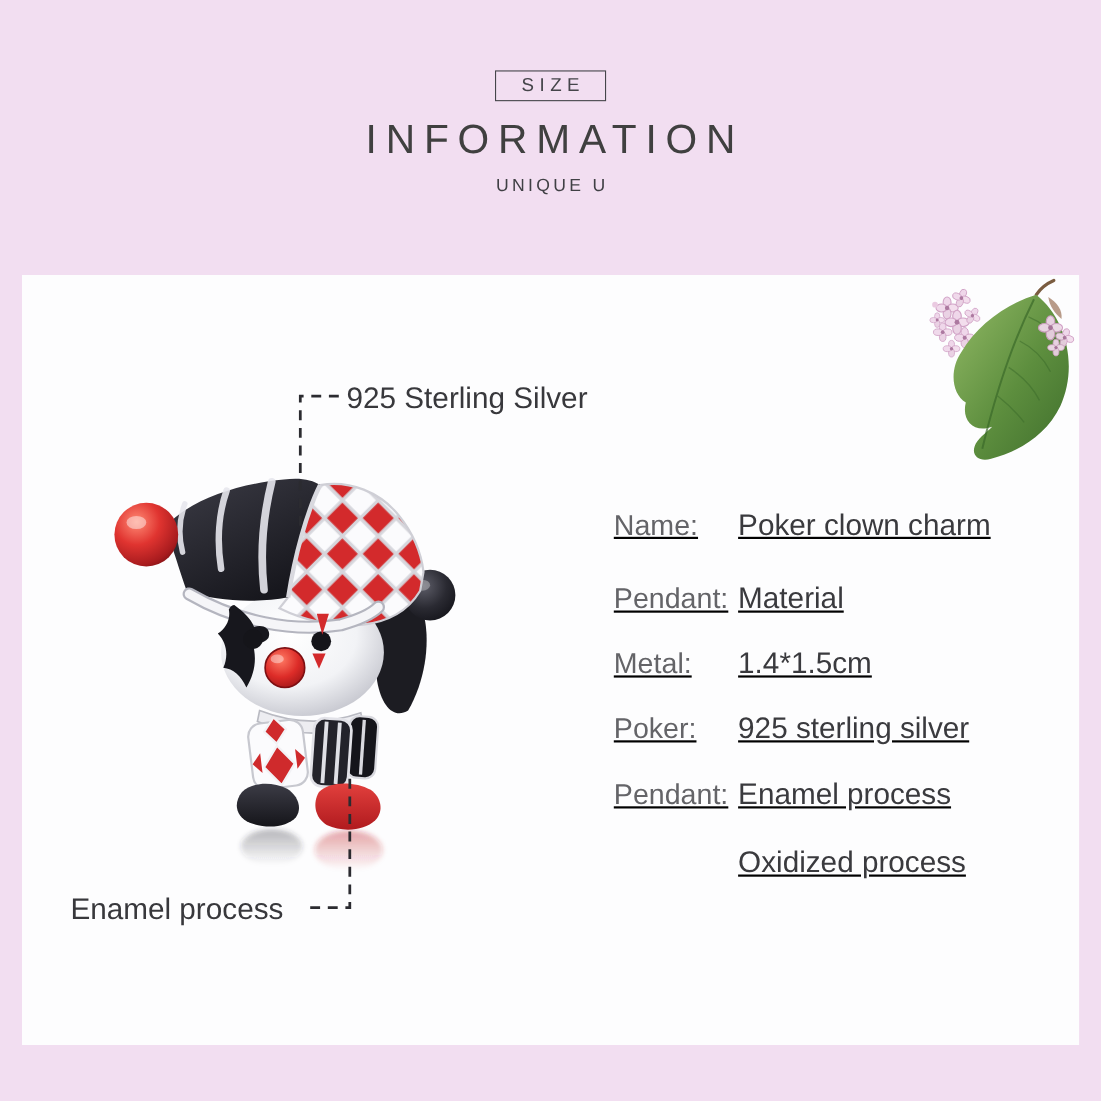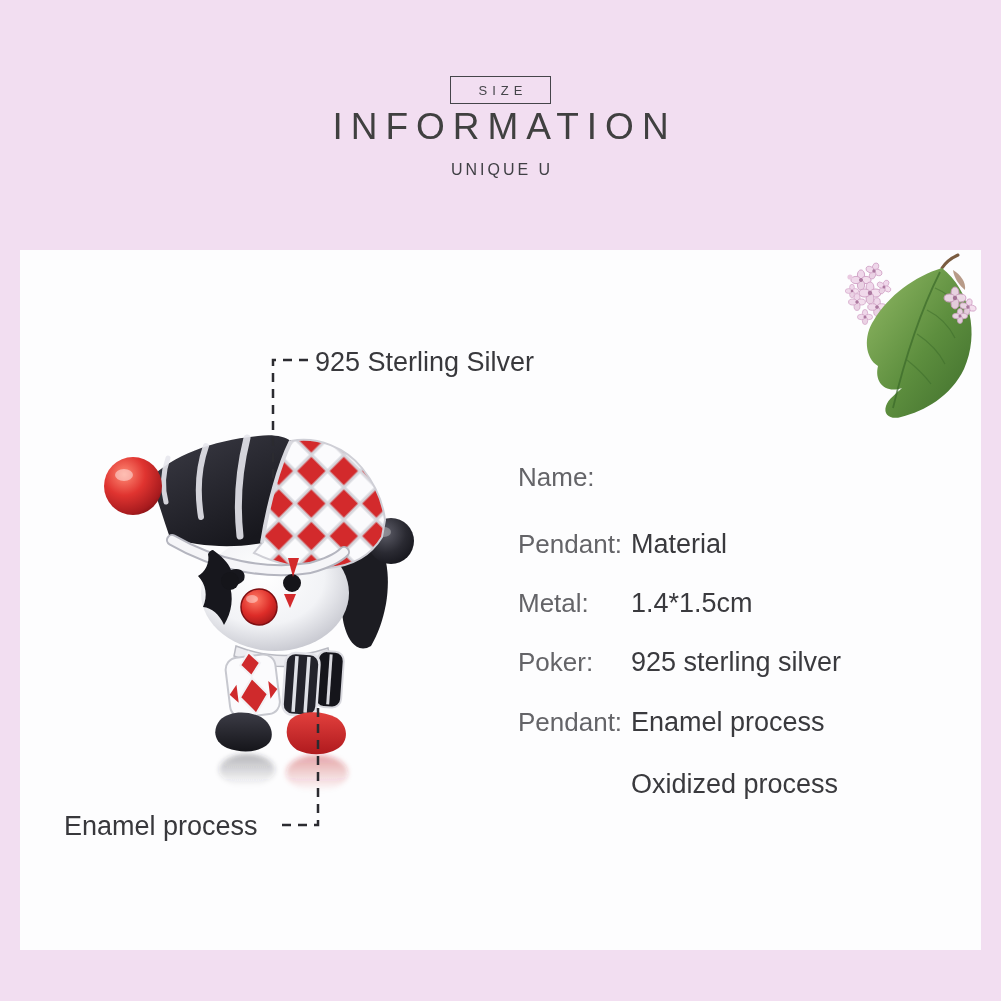--- a/index.html
+++ b/index.html
@@ -8,36 +8,36 @@
     background:#f2def1;
     font-family:"Liberation Sans", sans-serif;
     -webkit-font-smoothing:antialiased;
   }
   .panel{
     position:absolute;left:20px;top:250px;width:961px;height:700px;
     background:#fdfdfe;
   }
   
   .size-box{
-    position:absolute;top:76px;left:450px;width:101px;height:28px;
+    position:absolute;top:64px;left:450px;width:101px;height:28px;
     border:1.5px solid #45454a;box-sizing:border-box;
     display:flex;align-items:center;justify-content:center;
-    font-size:13px;letter-spacing:5px;padding-left:5px;color:#45454a;
+    font-size:17px;letter-spacing:5px;padding-left:5px;color:#45454a;
   }
   .title{
     position:absolute;top:106px;left:0;width:100%;text-align:center;
     font-size:37px;font-weight:400;letter-spacing:8px;text-indent:8px;
     color:#404040;
   }
   .subtitle{
     position:absolute;top:161px;left:0;width:100%;text-align:center;
     font-size:16px;letter-spacing:3px;text-indent:3px;color:#404045;
   }
   
-  .spec-row{position:absolute;left:518px;display:flex;}
+  .spec-row{position:absolute;left:558px;display:flex;text-decoration:underline;}
   .spec-row .lbl{width:113px;font-size:26px;color:#646468;flex:none;}
   .spec-row .val{font-size:27px;color:#3a3a3e;white-space:nowrap;}
   
   .callout{position:absolute;font-size:27px;color:#38383c;white-space:nowrap;}
   .callout.top{left:315px;top:347px;}
   .callout.bottom{left:64px;top:811px;}
   
   .charm-svg{position:absolute;left:60px;top:340px;}
   .leaf-svg{position:absolute;left:843px;top:250px;}
 </style>
@@ -238,20 +238,21 @@
   <path d="M308,360 L273,360 L273,478" fill="none" stroke="#2b2b30" stroke-width="2.5" stroke-dasharray="9 7"></path>
   <path d="M282,825 L318,825 L318,703" fill="none" stroke="#2b2b30" stroke-width="2.5" stroke-dasharray="9 7"></path>
 </svg>
 
 <div class="callout top">925 Sterling Silver</div>
 <div class="callout bottom">Enamel process</div>
 
 <div>
   <div class="spec-row" style="top:462px">
     <span class="lbl">Name:</span>
+    <span class="val">Poker clown charm</span>
   </div>
   <div class="spec-row" style="top:529px">
     <span class="lbl">Pendant:</span>
     <span class="val">Material</span>
   </div>
   <div class="spec-row" style="top:588px">
     <span class="lbl">Metal:</span>
     <span class="val">1.4*1.5cm</span>
   </div>
   <div class="spec-row" style="top:647px">

